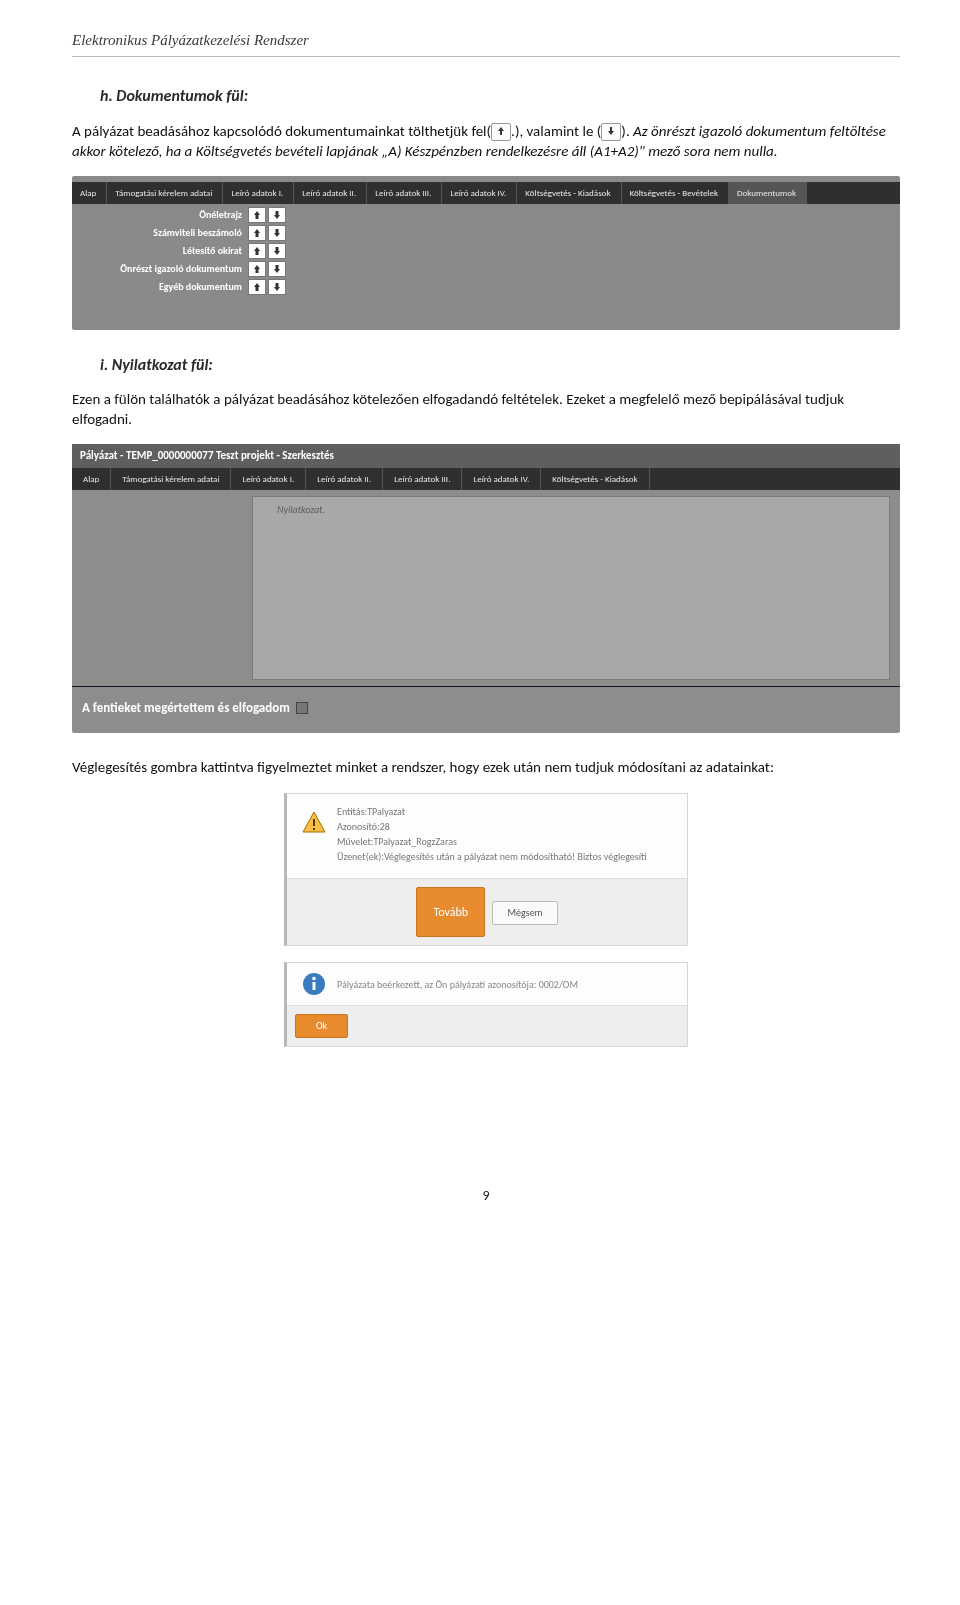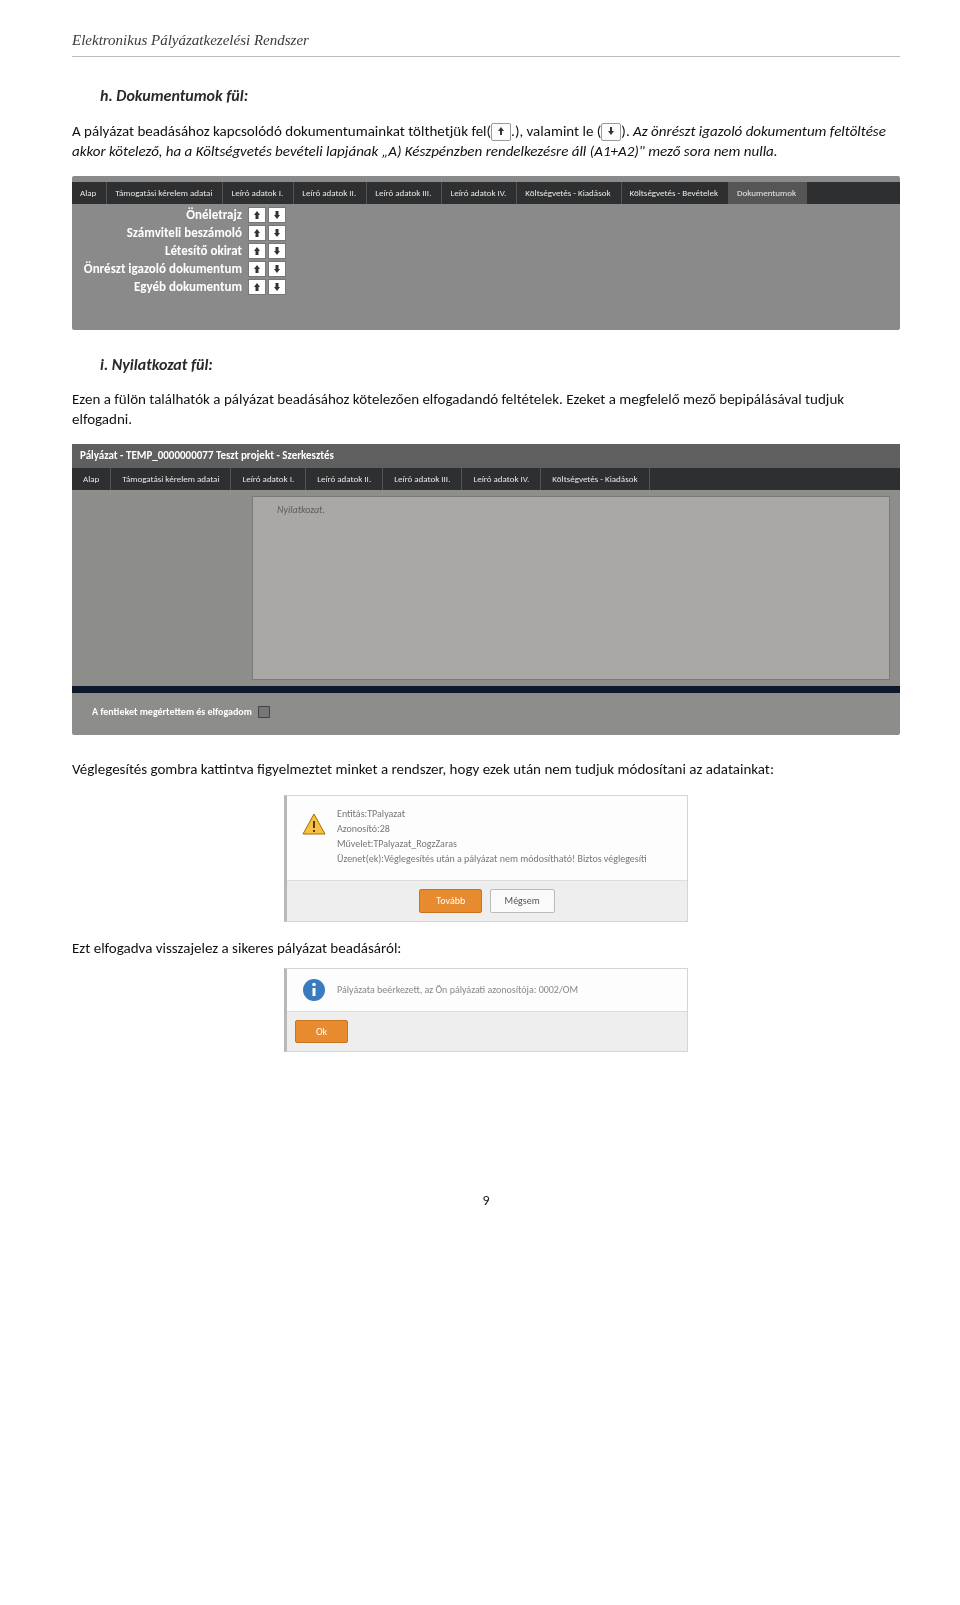--- a/index.html
+++ b/index.html
@@ -15,39 +15,39 @@
   .footer-pg{text-align:center;font-family:Calibri,Arial,sans-serif;font-size:14px;color:#222;margin-top:140px;}
 
   
   .shot{margin:14px 0 24px 0;border-radius:2px;}
   .s1{background:#8a8a8a;padding:6px 0 34px 0;}
   .s1-tabs{display:flex;background:#2e2f30;height:22px;align-items:center;}
   .s1-tab{font-size:9px;color:#e8e8e8;padding:0 10px 0 8px;white-space:nowrap;border-right:1px solid #555;line-height:22px;}
   .s1-tab.active{background:#555;}
   .s1-body{padding:2px 0 0 0;}
   .s1-row{display:flex;align-items:center;height:18px;}
-  .s1-label{width:170px;text-align:right;font-size:13px;color:#fff;padding-right:6px;font-weight:bold;}
+  .s1-label{width:170px;text-align:right;font-size:10px;color:#fff;padding-right:6px;font-weight:bold;}
   .s1-btn{width:16px;height:14px;background:#fff;border:1px solid #777;margin-right:2px;display:flex;align-items:center;justify-content:center;}
 
   
   .s2{background:#8d8d8c;padding:0 0 6px 0;}
   .s2-title{background:#5f5f5f;color:#fff;font-size:11px;font-weight:bold;padding:5px 8px;}
   .s2-tabs{display:flex;background:#2e2f30;height:22px;align-items:center;}
   .s2-tab{font-size:9px;color:#e8e8e8;padding:0 11px;white-space:nowrap;border-right:1px solid #555;line-height:22px;}
   .s2-box{margin:6px 10px 6px 180px;background:#a9a8a6;border:1px solid #7a7a7a;height:170px;padding:6px 24px;color:#5d5d5d;font-size:10px;font-style:italic;}
-  .s2-accept{font-size:10px;font-weight:bold;color:#fff;padding:12px 10px 10px 20px;display:flex;align-items:center;border-top:7px solid #0f172a;}
+  .s2-accept{font-size:13px;font-weight:bold;color:#fff;padding:12px 10px 10px 10px;display:flex;align-items:center;border-top:1px solid #0f172a;}
   .s2-chk{width:10px;height:10px;background:#777;border:1px solid #444;margin-left:6px;}
 
   
   .d1{width:400px;margin:16px auto;background:#fdfdfd;border:1px solid #d5d5d5;border-left:3px solid #b8b8b8;}
   .d1-body{display:flex;padding:10px 14px 14px 14px;}
   .d1-ic{width:26px;height:26px;margin:6px 10px 0 0;flex:0 0 auto;}
   .d1-txt{font-size:10px;color:#777;line-height:1.5;}
   .d1-foot{background:#eee;border-top:1px solid #ddd;padding:8px;text-align:center;}
-  .btn-orange{display:inline-block;background:#e88b2e;color:#fff;font-size:10px;padding:4px 16px;border:1px solid #c9741f;border-radius:2px;margin-right:4px;}
+  .btn-orange{display:inline-block;background:#e88b2e;color:#fff;font-size:12px;padding:16px 16px;border:1px solid #c9741f;border-radius:2px;margin-right:4px;}
   .btn-grey{display:inline-block;background:#fafafa;color:#555;font-size:10px;padding:4px 14px;border:1px solid #bbb;border-radius:2px;}
 
   
   .d2{width:400px;margin:10px auto;background:#fdfdfd;border:1px solid #d5d5d5;border-left:3px solid #b8b8b8;}
   .d2-body{display:flex;align-items:center;padding:8px 14px;}
   .d2-ic{width:26px;height:26px;margin-right:10px;flex:0 0 auto;}
   .d2-txt{font-size:10px;color:#888;}
   .d2-foot{background:#eee;border-top:1px solid #ddd;padding:8px;}
   .btn-ok{display:inline-block;background:#e88b2e;color:#fff;font-size:10px;padding:4px 20px;border:1px solid #c9741f;border-radius:2px;}
 </style>
@@ -189,21 +189,20 @@
         <div>Művelet:TPalyazat_RogzZaras</div>
         <div>Üzenet(ek):Véglegesítés után a pályázat nem módosítható! Biztos véglegesíti</div>
       </div>
     </div>
     <div class="d1-foot">
       <span class="btn-orange">Tovább</span>
       <span class="btn-grey">Mégsem</span>
     </div>
   </div>
 
-  <p class="para">Ezt elfogadva visszajelez a sikeres pályázat beadásáról:</p>
 
   <div class="d2">
     <div class="d2-body">
       <div class="d2-ic">
         <svg width="26" height="26" viewBox="0 0 26 26">
             <circle cx="13" cy="13" r="11" fill="#3a7bbf"></circle>
             <rect x="11.5" y="11" width="3" height="8" fill="#fff"></rect>
             <circle cx="13" cy="7.5" r="1.8" fill="#fff"></circle>
           </svg>
       </div>

